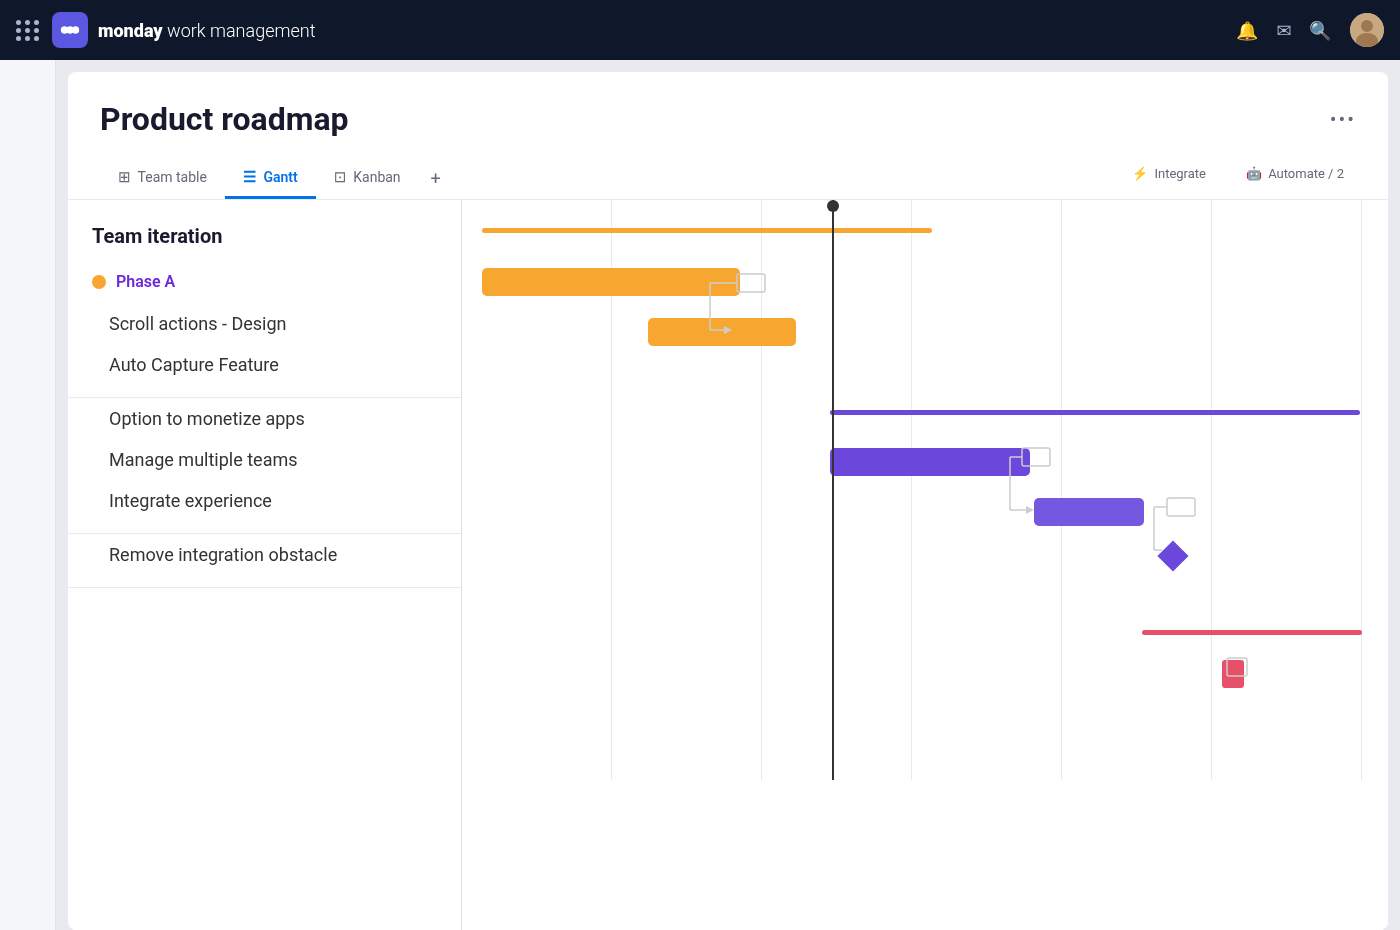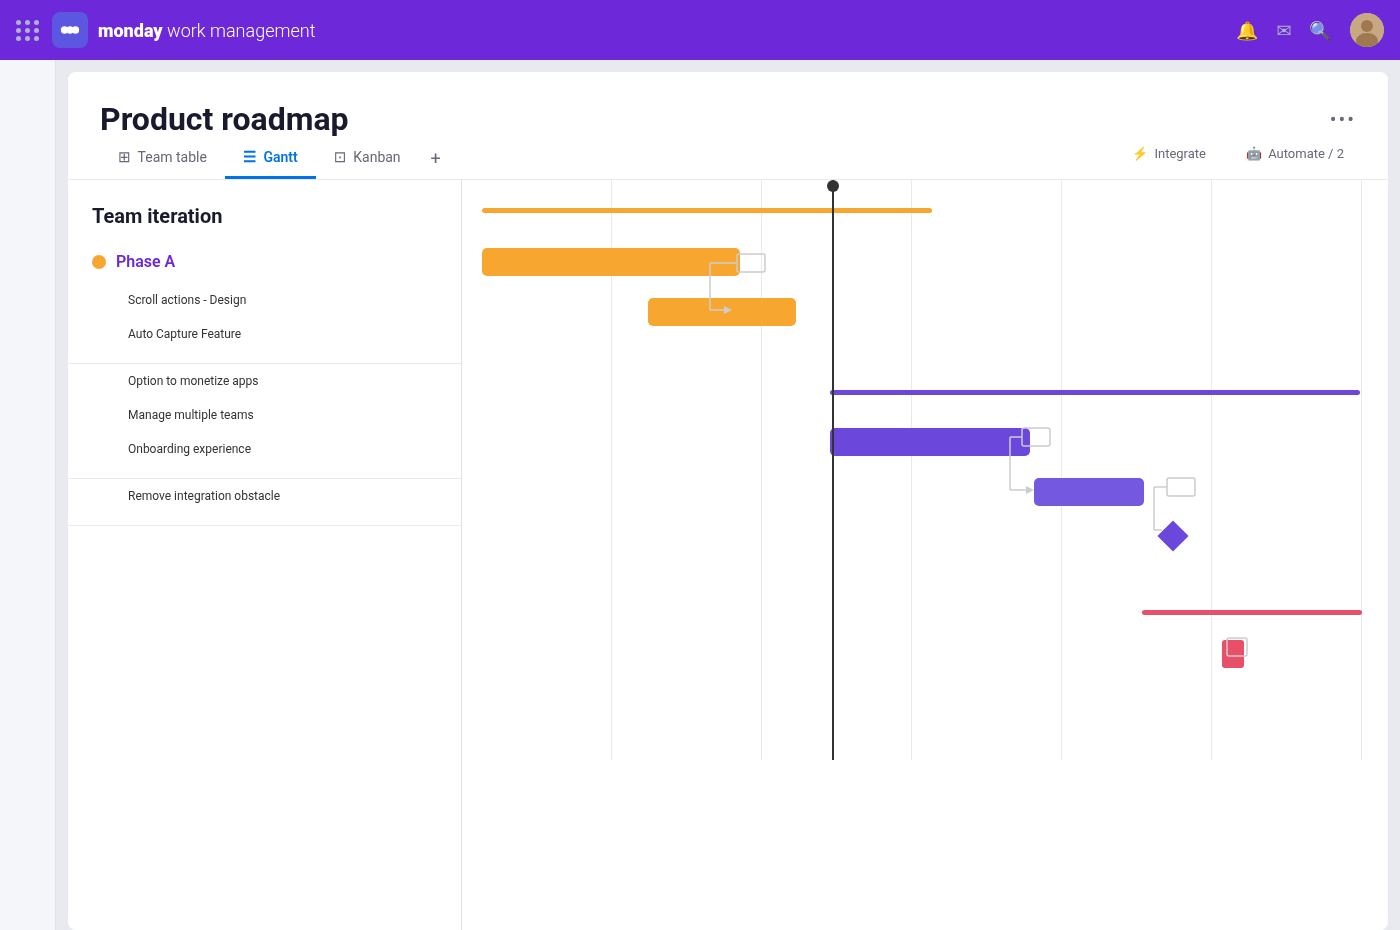--- a/index.html
+++ b/index.html
@@ -1,21 +1,21 @@
 <!DOCTYPE html>
 <html><head>
   <meta charset="utf-8">
   <style>
     * { box-sizing: border-box; margin: 0; padding: 0; }
     body { font-family: -apple-system, BlinkMacSystemFont, 'Segoe UI', Roboto, sans-serif; background: #e8eaf0; width: 1400px; height: 930px; overflow: hidden; }
 
     
     .topnav {
       height: 60px;
-      background: #6d28d9;
+      background: #0f172a;
       display: flex;
       align-items: center;
       padding: 0 16px;
       gap: 12px;
       color: white;
     }
     .topnav-logo {
       display: flex;
       align-items: center;
       gap: 10px;
@@ -71,20 +71,21 @@
 
     
     .board-header {
       padding: 28px 32px 0 32px;
       border-bottom: 1px solid #e8eaef;
     }
     .board-title-row {
       display: flex;
       align-items: center;
       justify-content: space-between;
+      margin-bottom: 20px;
     }
     .board-title {
       font-size: 32px;
       font-weight: 700;
       color: #1a1a2e;
     }
     .board-more-btn {
       color: #676879;
       font-size: 20px;
       cursor: pointer;
@@ -176,22 +177,22 @@
       width: 14px;
       height: 14px;
       border-radius: 50%;
       flex-shrink: 0;
     }
     .dot-orange { background: #f7a630; }
     .dot-purple { background: #6b47dc; }
     .dot-red { background: #e8506a; }
 
     .task-row {
-      padding: 10px 24px 10px 60px;
-      font-size: 12px;
+      padding: 10px 24px 10px 41px;
+      font-size: 18px;
       color: #333;
     }
 
     
     .gantt-right {
       flex: 1;
       overflow-x: auto;
       overflow-y: auto;
       position: relative;
       background: white;
@@ -352,21 +353,21 @@
         </div>
 
         <div class="phase-group">
           <div class="task-row">
             <span>Option to monetize apps</span>
           </div>
           <div class="task-row">
             <span>Manage multiple teams</span>
           </div>
           <div class="task-row">
-            <span>Onboarding experience</span>
+            <span>Integrate experience</span>
           </div>
         </div>
 
         <div class="phase-group">
           <div class="task-row">
             <span>Remove integration obstacle</span>
           </div>
         </div>
       </div>
 

